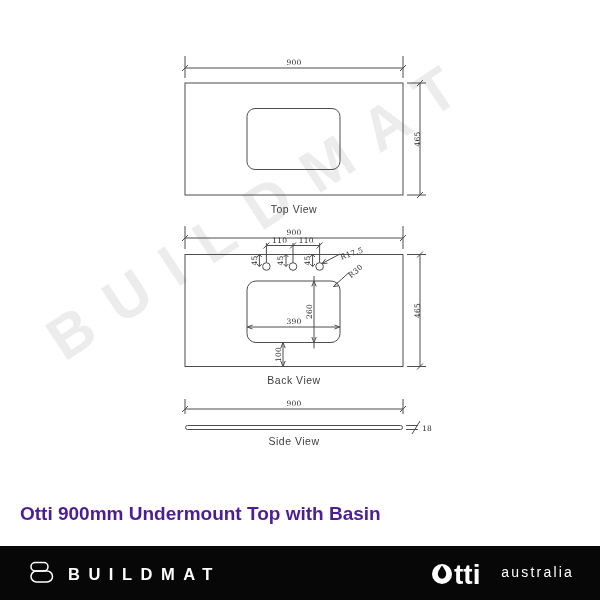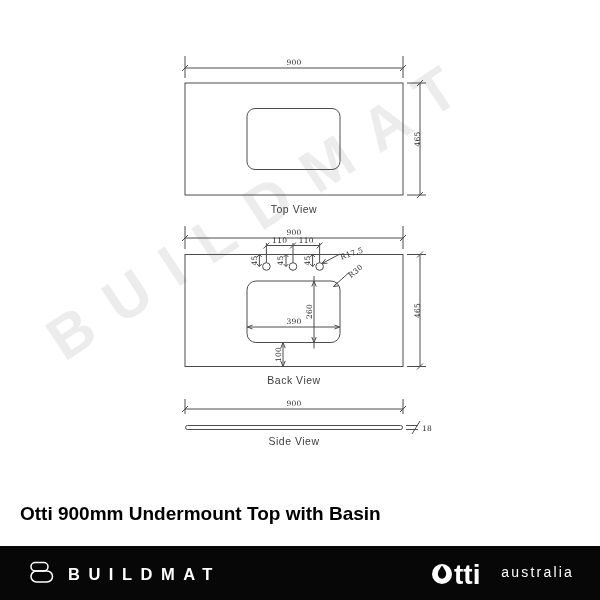--- a/index.html
+++ b/index.html
@@ -21,21 +21,21 @@
   .dimtext{
     font-family:"DejaVu Serif",serif;font-size:7.5px;fill:#2b2b2b;
     letter-spacing:0.3px;stroke:none;
   }
   .viewlabel{
     font-family:"Liberation Sans",sans-serif;font-size:10.5px;fill:#3d3d3d;
     letter-spacing:0.5px;stroke:none;
   }
   .title{
     position:absolute;left:20px;top:503px;z-index:2;
-    font-size:19px;font-weight:bold;color:#000000;
+    font-size:19px;font-weight:bold;color:#4c1d95;
   }
   .footer{
     position:absolute;left:0;top:546px;width:600px;height:54px;
     background:#070707;z-index:3;display:flex;align-items:center;
   }
   .bm-logo{margin-left:28px;display:flex;align-items:center;}
   .bm-text{
     color:#ffffff;font-size:16.5px;font-weight:bold;letter-spacing:8.5px;
     margin-left:10px;margin-top:2px;
   }

